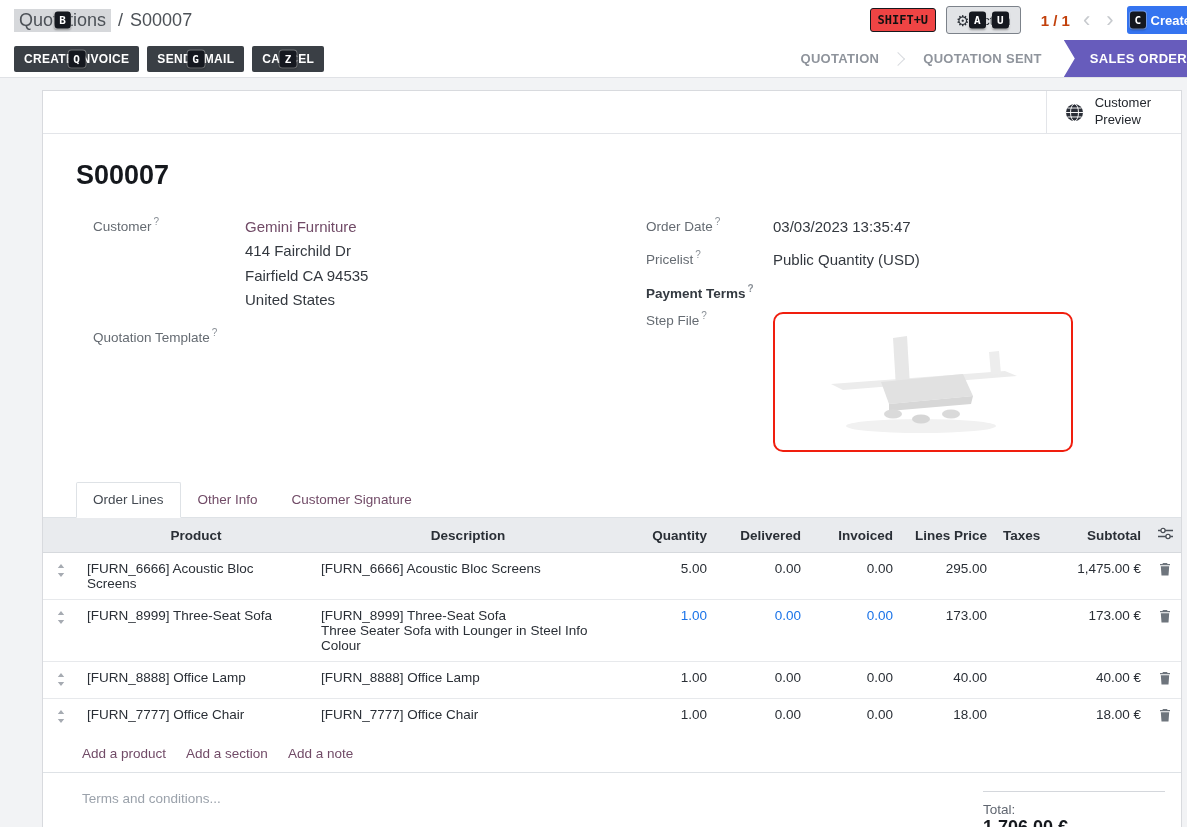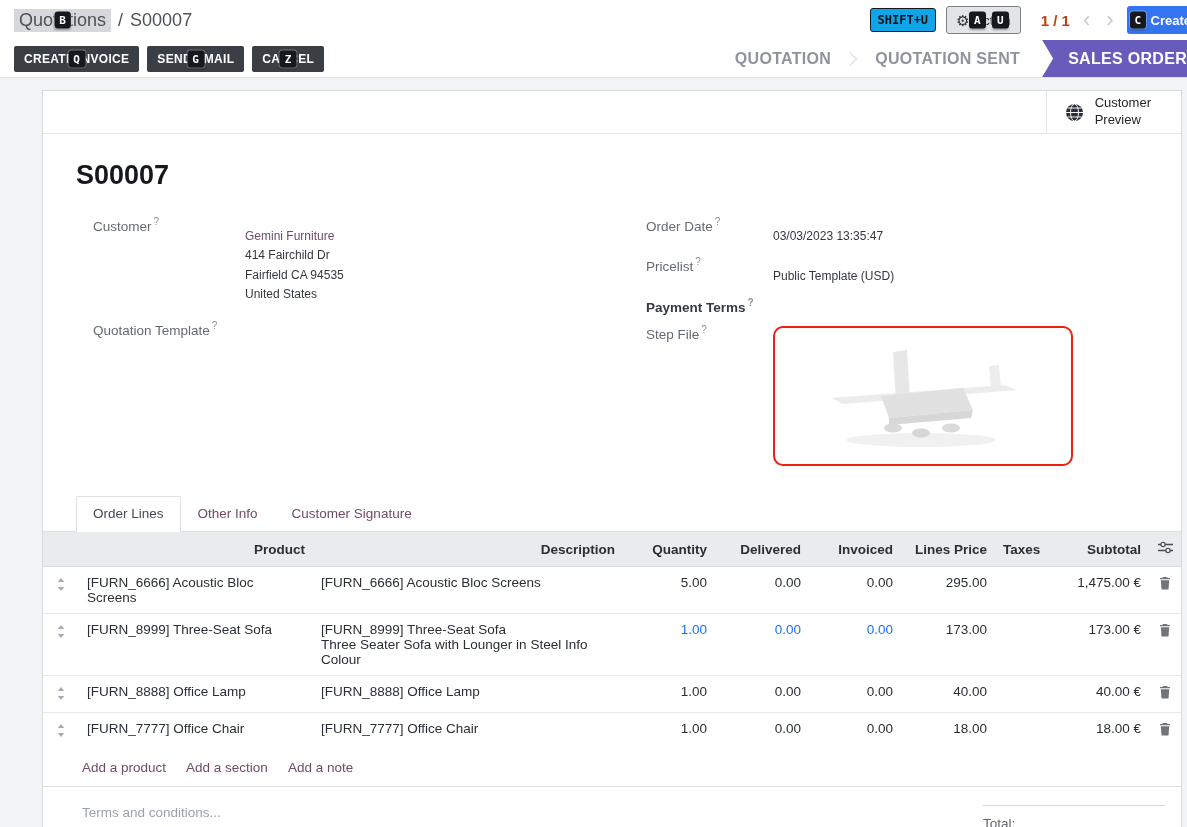--- a/index.html
+++ b/index.html
@@ -23,21 +23,21 @@
   .breadcrumb-bar {
     height:40px; background:#fff;
     display:flex; align-items:center; justify-content:space-between;
     padding:0 14px;
   }
   .breadcrumb { display:flex; align-items:center; gap:7px; font-size:18px; color:#4c5157; }
   .crumb-parent { position:relative; background:#d6d8db; padding:1px 5px; cursor:pointer; }
   .crumb-parent .hk { left:50%; top:50%; transform:translate(-50%,-50%); }
   .top-right { display:flex; align-items:center; gap:10px; }
   .kbd-box {
-    border:1px solid #15181d; background:#0ea5e9; border-radius:3px;
+    border:1px solid #15181d; background:#ef4444; border-radius:3px;
     font-family:"DejaVu Sans Mono","Liberation Mono",monospace;
     font-size:12px; font-weight:700; padding:4px 7px; color:#111;
   }
   .action-btn {
     position:relative; display:inline-flex; align-items:center;
     background:#e2e4e7; border:1px solid #7c828a; border-radius:3px;
     height:28px; padding:0 9px; font-size:13px; color:#2a2f36; cursor:pointer;
     font-family:inherit;
   }
   .action-btn .gear { font-size:15px; line-height:1; }
@@ -64,21 +64,21 @@
   .toolbar-left { display:flex; align-items:center; gap:8px; }
   .tb-btn {
     position:relative; background:#3a3f45; color:#fff; border:none;
     font-family:inherit; font-size:12px; font-weight:700; letter-spacing:.3px;
     padding:6px 10px; border-radius:2px; cursor:pointer;
   }
   .tb-btn .hk { left:50%; top:50%; transform:translate(-50%,-50%); }
   .statusbar { margin-left:auto; display:flex; align-items:stretch; margin-right:-30px; }
   .step {
     display:flex; align-items:center; padding:0 22px; position:relative;
-    font-size:16px; font-weight:600; letter-spacing:.3px; color:#8f949c; cursor:pointer;
+    font-size:13px; font-weight:600; letter-spacing:.3px; color:#8f949c; cursor:pointer;
   }
   .step.sep::after {
     content:""; position:absolute; right:-2px; top:50%;
     width:9px; height:9px; border-top:1.5px solid #d8dbdf; border-right:1.5px solid #d8dbdf;
     transform:translateY(-50%) rotate(45deg);
   }
   .step.active {
     background:#675CBC; color:#fff; font-weight:700;
     padding:0 30px 0 26px; min-width:132px;
     clip-path:polygon(0 0, calc(100% - 14px) 0, 100% 50%, calc(100% - 14px) 100%, 0 100%, 11px 50%);
@@ -97,21 +97,21 @@
   .title { font-size:27px; font-weight:700; color:#15181d; margin:2px 0 24px; }
   .field-grid { display:flex; }
   .col-left { width:553px; }
   .col-right { flex:1; }
   .field-row { display:flex; margin-bottom:9px; }
   .field-label { font-size:13.5px; color:#656b72; padding-top:1px;margin-left:17px; }
   .col-left .field-label { width:152px; }
   .col-right .field-label { width:127px; }
   .field-label.bold { color:#343a41; font-weight:700; }
   .field-label sup { font-size:10px; color:#8a9097; margin-left:2px; }
-  .field-value { font-size:12px; color:#33383f; line-height:1.62;margin-top:12px; }
+  .field-value { font-size:15px; color:#33383f; line-height:1.62; }
   .link-value { color:#714B67; cursor:pointer; }
   .step-box {
     width:300px; height:140px; border:2px solid #f01e0e; border-radius:10px;
     background:#fff; display:flex; align-items:center; justify-content:center;
     margin-top:3px; cursor:pointer;
   }
   
   .tabs {
     margin:30px -33px 0; padding:0 33px;
     display:flex; border-bottom:1px solid #dee2e6;
@@ -124,21 +124,21 @@
     color:#444a52; background:#fff;
     border-color:#dee2e6 #dee2e6 #fff #dee2e6; border-radius:2px 2px 0 0;
   }
   
   table { width:100%; border-collapse:collapse; font-size:13.5px; color:#2a2f36; table-layout:fixed; }
   col.w-handle{width:36px} col.w-product{width:234px} col.w-desc{width:310px}
   col.w-qty{width:92px} col.w-del{width:94px} col.w-inv{width:92px}
   col.w-price{width:94px} col.w-tax{width:48px} col.w-sub{width:106px} col.w-end{width:32px}
   thead th {
     background:#e9ebee; font-weight:700; color:#2a2f36;
-    padding:9px 8px; border-bottom:1px solid #d6d9dd; text-align:right;
+    padding:9px 8px; border-bottom:1px solid #d6d9dd; text-align:center;
   }
   thead th.num, td.num { text-align:right; }
   tbody td { padding:8px; border-top:1px solid #e7e9ec; vertical-align:top; }
   tbody tr:first-child td { border-top:none; }
   td.c-handle { text-align:center; padding-top:11px; cursor:grab; }
   .desc-extra { display:block; }
   .blue { color:#1a73e8; }
   .trash-btn { background:none; border:none; padding:2px; cursor:pointer; }
   .cols-toggle { background:none; border:none; padding:0; cursor:pointer; float:right; }
   .add-links {
@@ -249,21 +249,21 @@
             </div>
           </div>
 
           <div class="col-right">
             <div class="field-row">
               <span class="field-label"><span>Order Date</span><sup>?</sup></span>
               <div class="field-value">03/03/2023 13:35:47</div>
             </div>
             <div class="field-row">
               <span class="field-label"><span>Pricelist</span><sup>?</sup></span>
-              <div class="field-value">Public Template (USD)</div>
+              <div class="field-value">Public Quantity (USD)</div>
             </div>
             <div class="field-row">
               <span class="field-label bold"><span>Payment Terms</span><sup>?</sup></span>
               <div class="field-value"></div>
             </div>
             <div class="field-row" style="margin-bottom:0">
               <span class="field-label"><span>Step File</span><sup>?</sup></span>
               <div class="step-box">
                 <svg width="260" height="116" viewBox="0 0 260 116">
                   <ellipse cx="128" cy="102" rx="75" ry="7" fill="#f1f1f1"></ellipse>

